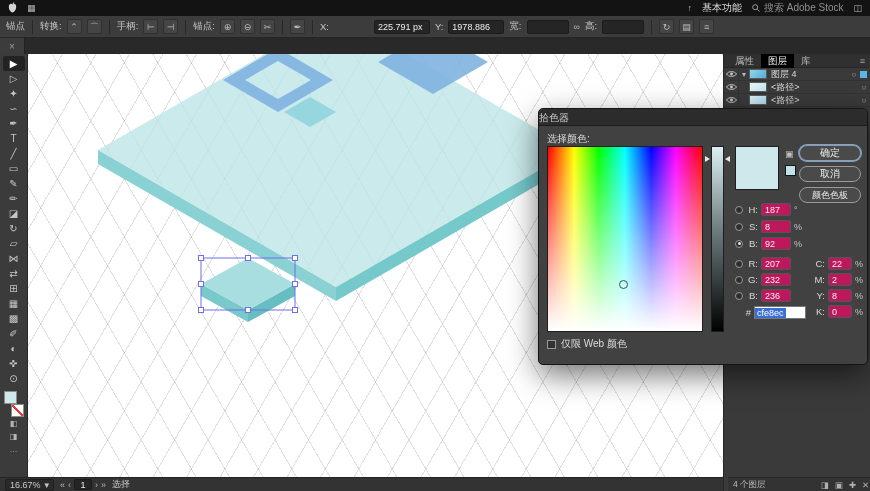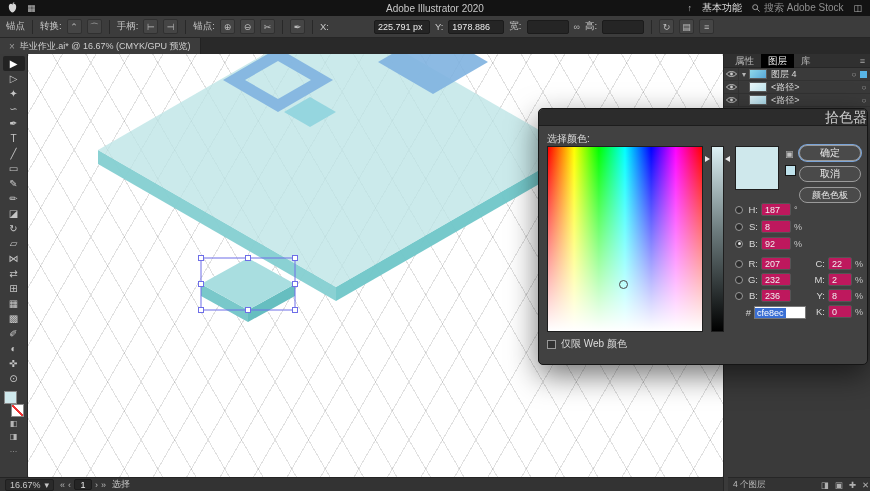--- a/index.html
+++ b/index.html
@@ -78,21 +78,21 @@
   .target { width:12px; text-align:center; color:#a8a8a8; font-size:8px; }
   .sel-chip { width:7px; height:7px; background:#58b6e8; margin-right:3px; flex:none; }
   .panel-bottom { position:absolute; left:4px; bottom:0; width:100%; height:14px; background:#333;
     border-top:1px solid #262626; display:flex; align-items:center; gap:7px; padding:0 5px;
     font-size:8.5px; color:#bdbdbd; }
   .pb-icons { margin-left:auto; display:flex; gap:6px; font-size:8.5px; color:#b0b0b0; }
   
   .dialog { position:absolute; left:538px; top:108px; width:330px; height:257px; background:#414141;
     border:1px solid #151515; border-radius:5px; box-shadow:0 10px 30px rgba(0,0,0,0.55); z-index:100; }
   .dlg-title { height:17px; background:#2c2c2c; border-bottom:1px solid #1d1d1d; border-radius:5px 5px 0 0;
-    text-align:right; line-height:17px; font-size:14px; color:#cccccc; }
+    text-align:left; line-height:17px; font-size:10px; color:#cccccc; }
   .dlg-label { position:absolute; left:8px; top:23px; font-size:10px; color:#dddddd; }
   .sb { position:absolute; left:8px; top:37px; width:156px; height:186px; border:1px solid #1e1e1e;
     background:
       linear-gradient(to top, #ffffff 0%, rgba(255,255,255,0) 100%),
       linear-gradient(to right, #f00 0%, #ff0 17%, #0f0 33%, #0ff 50%, #00f 67%, #f0f 83%, #f00 100%); }
   .sb-marker { position:absolute; left:71px; top:133px; width:9px; height:9px; border:1.5px solid #4a4a4a;
     border-radius:50%; }
   .hue { position:absolute; left:172px; top:37px; width:13px; height:186px; border:1px solid #1e1e1e;
     background:linear-gradient(to bottom, #dcf0f4 0%, #6e7d7f 45%, #000 100%); }
   .tri { position:absolute; width:0; height:0; border-top:3px solid rgba(0,0,0,0); border-bottom:3px solid rgba(0,0,0,0); }
@@ -131,21 +131,20 @@
 
   <div class="menubar">
     <div class="mb-left">
       <span>
         <svg width="9" height="11" viewBox="0 0 9 11">
             <path d="M4.5 2.6 C3 1 .8 2 .8 4.8 C.8 7.8 2.8 10.4 4.5 10.4 C6.2 10.4 8.2 7.8 8.2 4.8 C8.2 2 6 1 4.5 2.6 Z M4.5 2.2 C4.6 1 5.4 .3 6.3 .2 C6.3 1.3 5.5 2.1 4.5 2.2 Z" fill="#d5d5d5"></path>
           </svg>
       </span>
       <span class="mb-ic">▦</span>
     </div>
-    <div class="mb-center">Adobe Illustrator 2020</div>
     <div class="mb-right">
       <span class="mb-ic">↑</span>
       <span>
         <span>基本功能</span>
         <span class="mb-ic"></span>
       </span>
       <span class="searchbox">
         <span>
           <svg width="8" height="8" viewBox="0 0 8 8">
               <circle cx="3.2" cy="3.2" r="2.5" fill="none" stroke="#999" stroke-width="1"></circle>
@@ -187,21 +186,20 @@
     <span class="field" style="width:42px;"></span>
     <span class="cb-sep"></span>
     <span class="icon-btn">↻</span>
     <span class="icon-btn">▤</span>
     <span class="icon-btn">≡</span>
   </div>
 
   <div class="tabbar">
     <div class="doc-tab">
       <span class="tab-close">×</span>
-      <span>毕业作业.ai* @ 16.67% (CMYK/GPU 预览)</span>
     </div>
   </div>
 
   <div class="toolbar">
     <div class="tool active">▶</div>
     <div class="tool">▷</div>
     <div class="tool">✦</div>
     <div class="tool">∽</div>
     <div class="tool">✒</div>
     <div class="tool">T</div>

